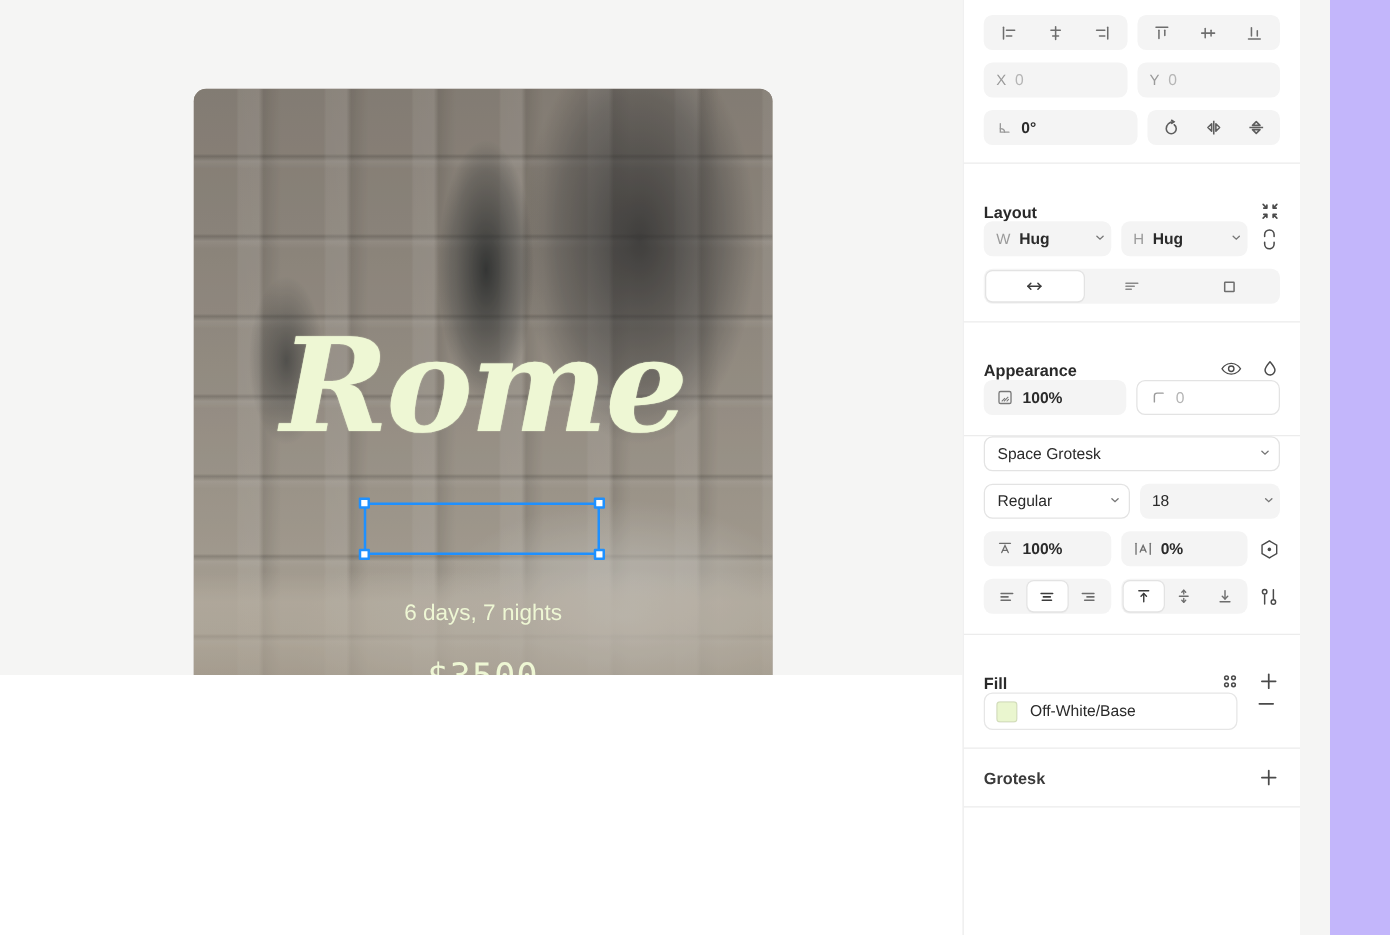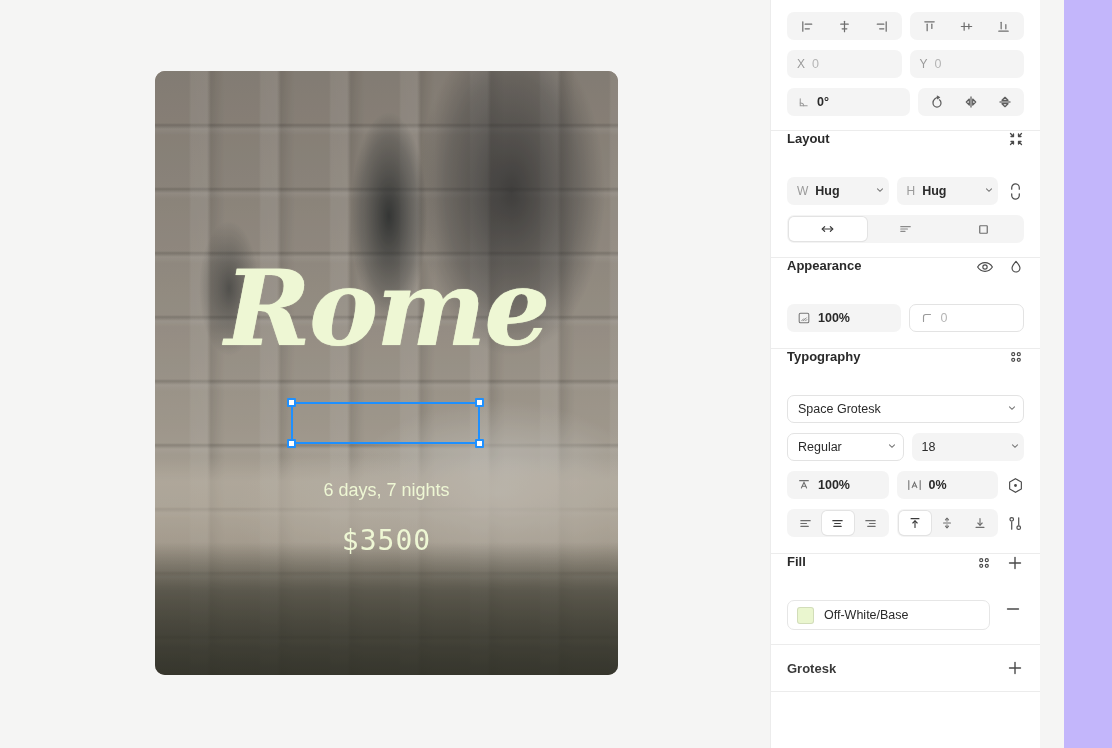--- a/index.html
+++ b/index.html
@@ -8,21 +8,21 @@
     overflow: hidden;
     background: #ffffff;
     font-family: "Liberation Sans", sans-serif;
     -webkit-font-smoothing: antialiased;
   }
   #app { position: relative; width: 1112px; height: 748px; }
 
   
   .canvas-area {
     position: absolute; left: 0; top: 0;
-    width: 770px; height: 748px;
+    width: 770px; height: 540px;
     background: #f5f5f4;
     overflow: hidden;
   }
   .design-frame {
     position: absolute;
     left: 155px; top: 71px;
     width: 463px; height: 604px;
     border-radius: 10px;
     overflow: hidden;
     background: #8b8176;
@@ -141,21 +141,21 @@
     position: absolute;
     left: 1064px; top: 0;
     width: 48px; height: 748px;
     background: #c3b6fb;
   }
 
   .sec { padding: 0 16px; }
   .divider { height: 1px; background: #ececec; margin: 0; }
 
   .sec-head {
-    display: flex; align-items: flex-start; justify-content: space-between;
+    display: flex; align-items: flex-end; justify-content: space-between;
     height: 46px;
   }
   .sec-title {
     font-size: 13px; font-weight: bold; color: #2a2a2a;
   }
   .sec-actions { display: flex; align-items: center; gap: 14px; }
 
   .icon { display: inline-flex; align-items: center; justify-content: center; color: #5e5e5e; }
   .icon svg { display: block; }
 
@@ -460,31 +460,20 @@
             </svg>
           </span>
           <span class="ph">0</span>
         </div>
       </div>
     </div>
 
     <div class="divider"></div>
 
     <div class="sec">
-      <div class="sec-head">
-        <span class="sec-title">Typography</span>
-        <span class="icon">
-          <svg width="16" height="16" viewBox="0 0 16 16" fill="none" stroke="#4a4a4a" stroke-width="1.2">
-            <circle cx="5.2" cy="5.2" r="1.5"></circle>
-              <circle cx="10.8" cy="5.2" r="1.5"></circle>
-            <circle cx="5.2" cy="10.8" r="1.5"></circle>
-              <circle cx="10.8" cy="10.8" r="1.5"></circle>
-          </svg>
-        </span>
-      </div>
 
       <div class="row">
         <div class="field outline" style="padding-right:6px;gap:40px;">
           <span class="val">Space Grotesk</span>
           <span class="caret">
             <svg width="10" height="10" viewBox="0 0 12 12" fill="none" stroke="#777" stroke-width="1.3" stroke-linecap="round">
                 <path d="M3 4.7 6 7.6 9 4.7"></path>
               </svg>
           </span>
         </div>

